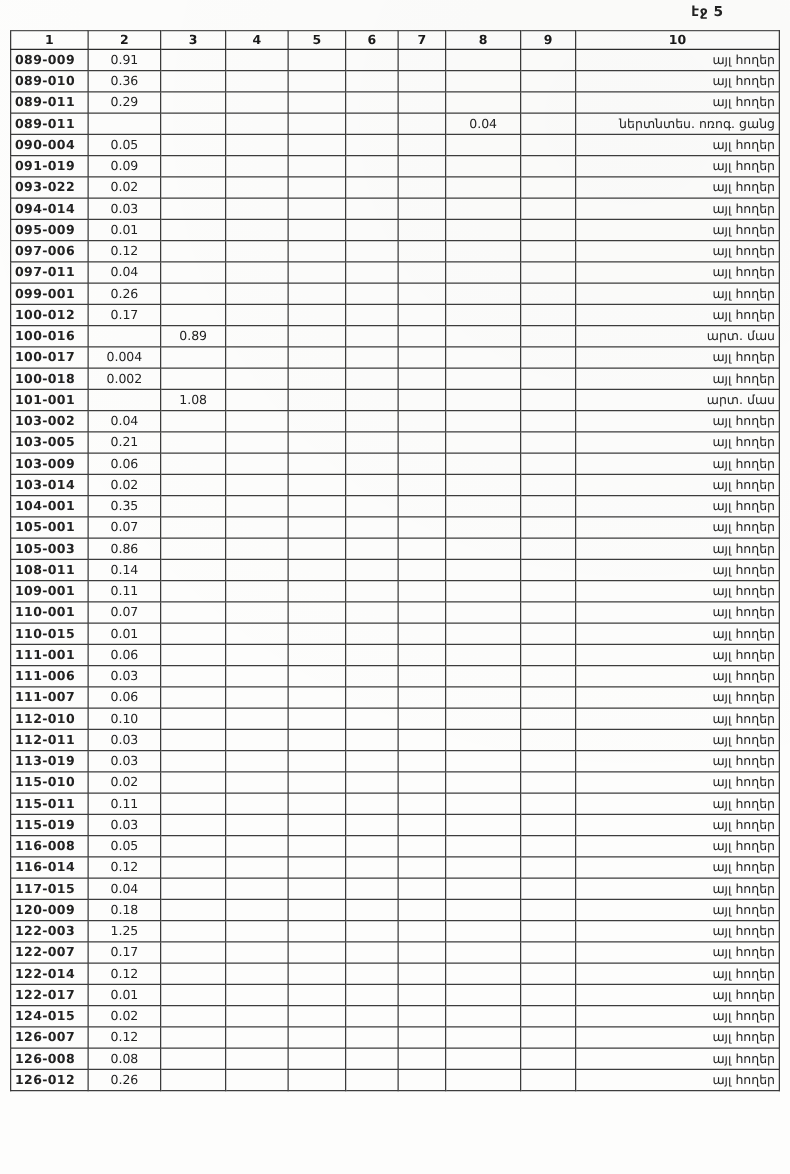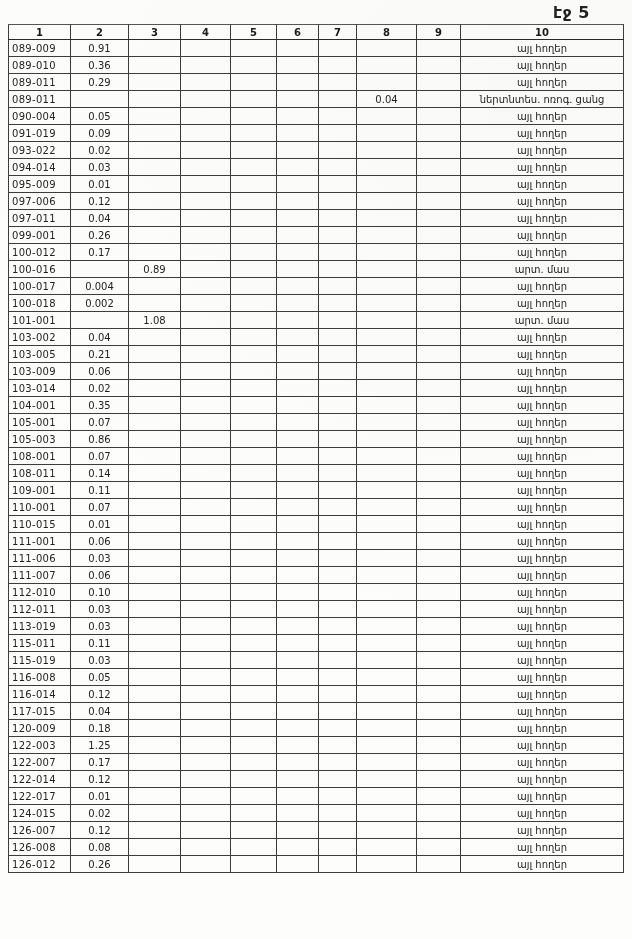--- a/index.html
+++ b/index.html
@@ -15,21 +15,21 @@
     color: #1c1c1c;
     overflow: hidden;
     background:
       radial-gradient(circle at 80% 10%, rgba(0,0,0,0.015), transparent 60%),
       #fdfdfc;
   }
   .page-label {
     position: absolute;
     top: 3px;
     left: 553px;
-    font-size: 16px;
+    font-size: 11px;
     font-weight: bold;
     color: #222;
     letter-spacing: 0.5px;
   }
   table.scan-table {
     position: absolute;
     top: 24px;
     left: 8px;
     width: 616px;
     border-collapse: collapse;
@@ -49,23 +49,23 @@
     color: #222;
   }
   table.scan-table th {
     font-weight: bold;
     text-align: center;
     height: 14px;
     line-height: 13px;
     border-bottom: 1px solid #2a2a2a;
     color: #1a1a1a;
   }
-  td.col-code   { text-align: left;  font-weight: 400; letter-spacing: 0.3px; }
+  td.col-code   { text-align: left;  font-weight: 700; letter-spacing: 0.3px; }
   td.col-num    { text-align: center; }
-  td.col-label  { text-align: center; }
+  td.col-label  { text-align: right; }
   
   tbody tr:nth-child(3n) td   { border-top-style: dashed; border-top-color: #666; }
   tbody tr:nth-child(4n+1) td { border-top-color: #4a4a4a; }
 </style>
 </head>
 <body>
 
 <div class="page-label">էջ 5</div>
 
 <table class="scan-table">
@@ -378,32 +378,20 @@
     <td class="col-num"></td>
     <td class="col-num"></td>
     <td class="col-num"></td>
     <td class="col-num"></td>
     <td class="col-num"></td>
     <td class="col-num"></td>
     <td class="col-num"></td>
     <td class="col-label">այլ հողեր</td>
   </tr>
       <tr>
-    <td class="col-code">108-001</td>
-    <td class="col-num">0.07</td>
-    <td class="col-num"></td>
-    <td class="col-num"></td>
-    <td class="col-num"></td>
-    <td class="col-num"></td>
-    <td class="col-num"></td>
-    <td class="col-num"></td>
-    <td class="col-num"></td>
-    <td class="col-label">այլ հողեր</td>
-  </tr>
-      <tr>
     <td class="col-code">108-011</td>
     <td class="col-num">0.14</td>
     <td class="col-num"></td>
     <td class="col-num"></td>
     <td class="col-num"></td>
     <td class="col-num"></td>
     <td class="col-num"></td>
     <td class="col-num"></td>
     <td class="col-num"></td>
     <td class="col-label">այլ հողեր</td>
@@ -500,20 +488,32 @@
     <td class="col-num"></td>
     <td class="col-num"></td>
     <td class="col-num"></td>
     <td class="col-num"></td>
     <td class="col-num"></td>
     <td class="col-label">այլ հողեր</td>
   </tr>
       <tr>
     <td class="col-code">113-019</td>
     <td class="col-num">0.03</td>
+    <td class="col-num"></td>
+    <td class="col-num"></td>
+    <td class="col-num"></td>
+    <td class="col-num"></td>
+    <td class="col-num"></td>
+    <td class="col-num"></td>
+    <td class="col-num"></td>
+    <td class="col-label">այլ հողեր</td>
+  </tr>
+      <tr>
+    <td class="col-code">115-010</td>
+    <td class="col-num">0.02</td>
     <td class="col-num"></td>
     <td class="col-num"></td>
     <td class="col-num"></td>
     <td class="col-num"></td>
     <td class="col-num"></td>
     <td class="col-num"></td>
     <td class="col-num"></td>
     <td class="col-label">այլ հողեր</td>
   </tr>
       <tr>

